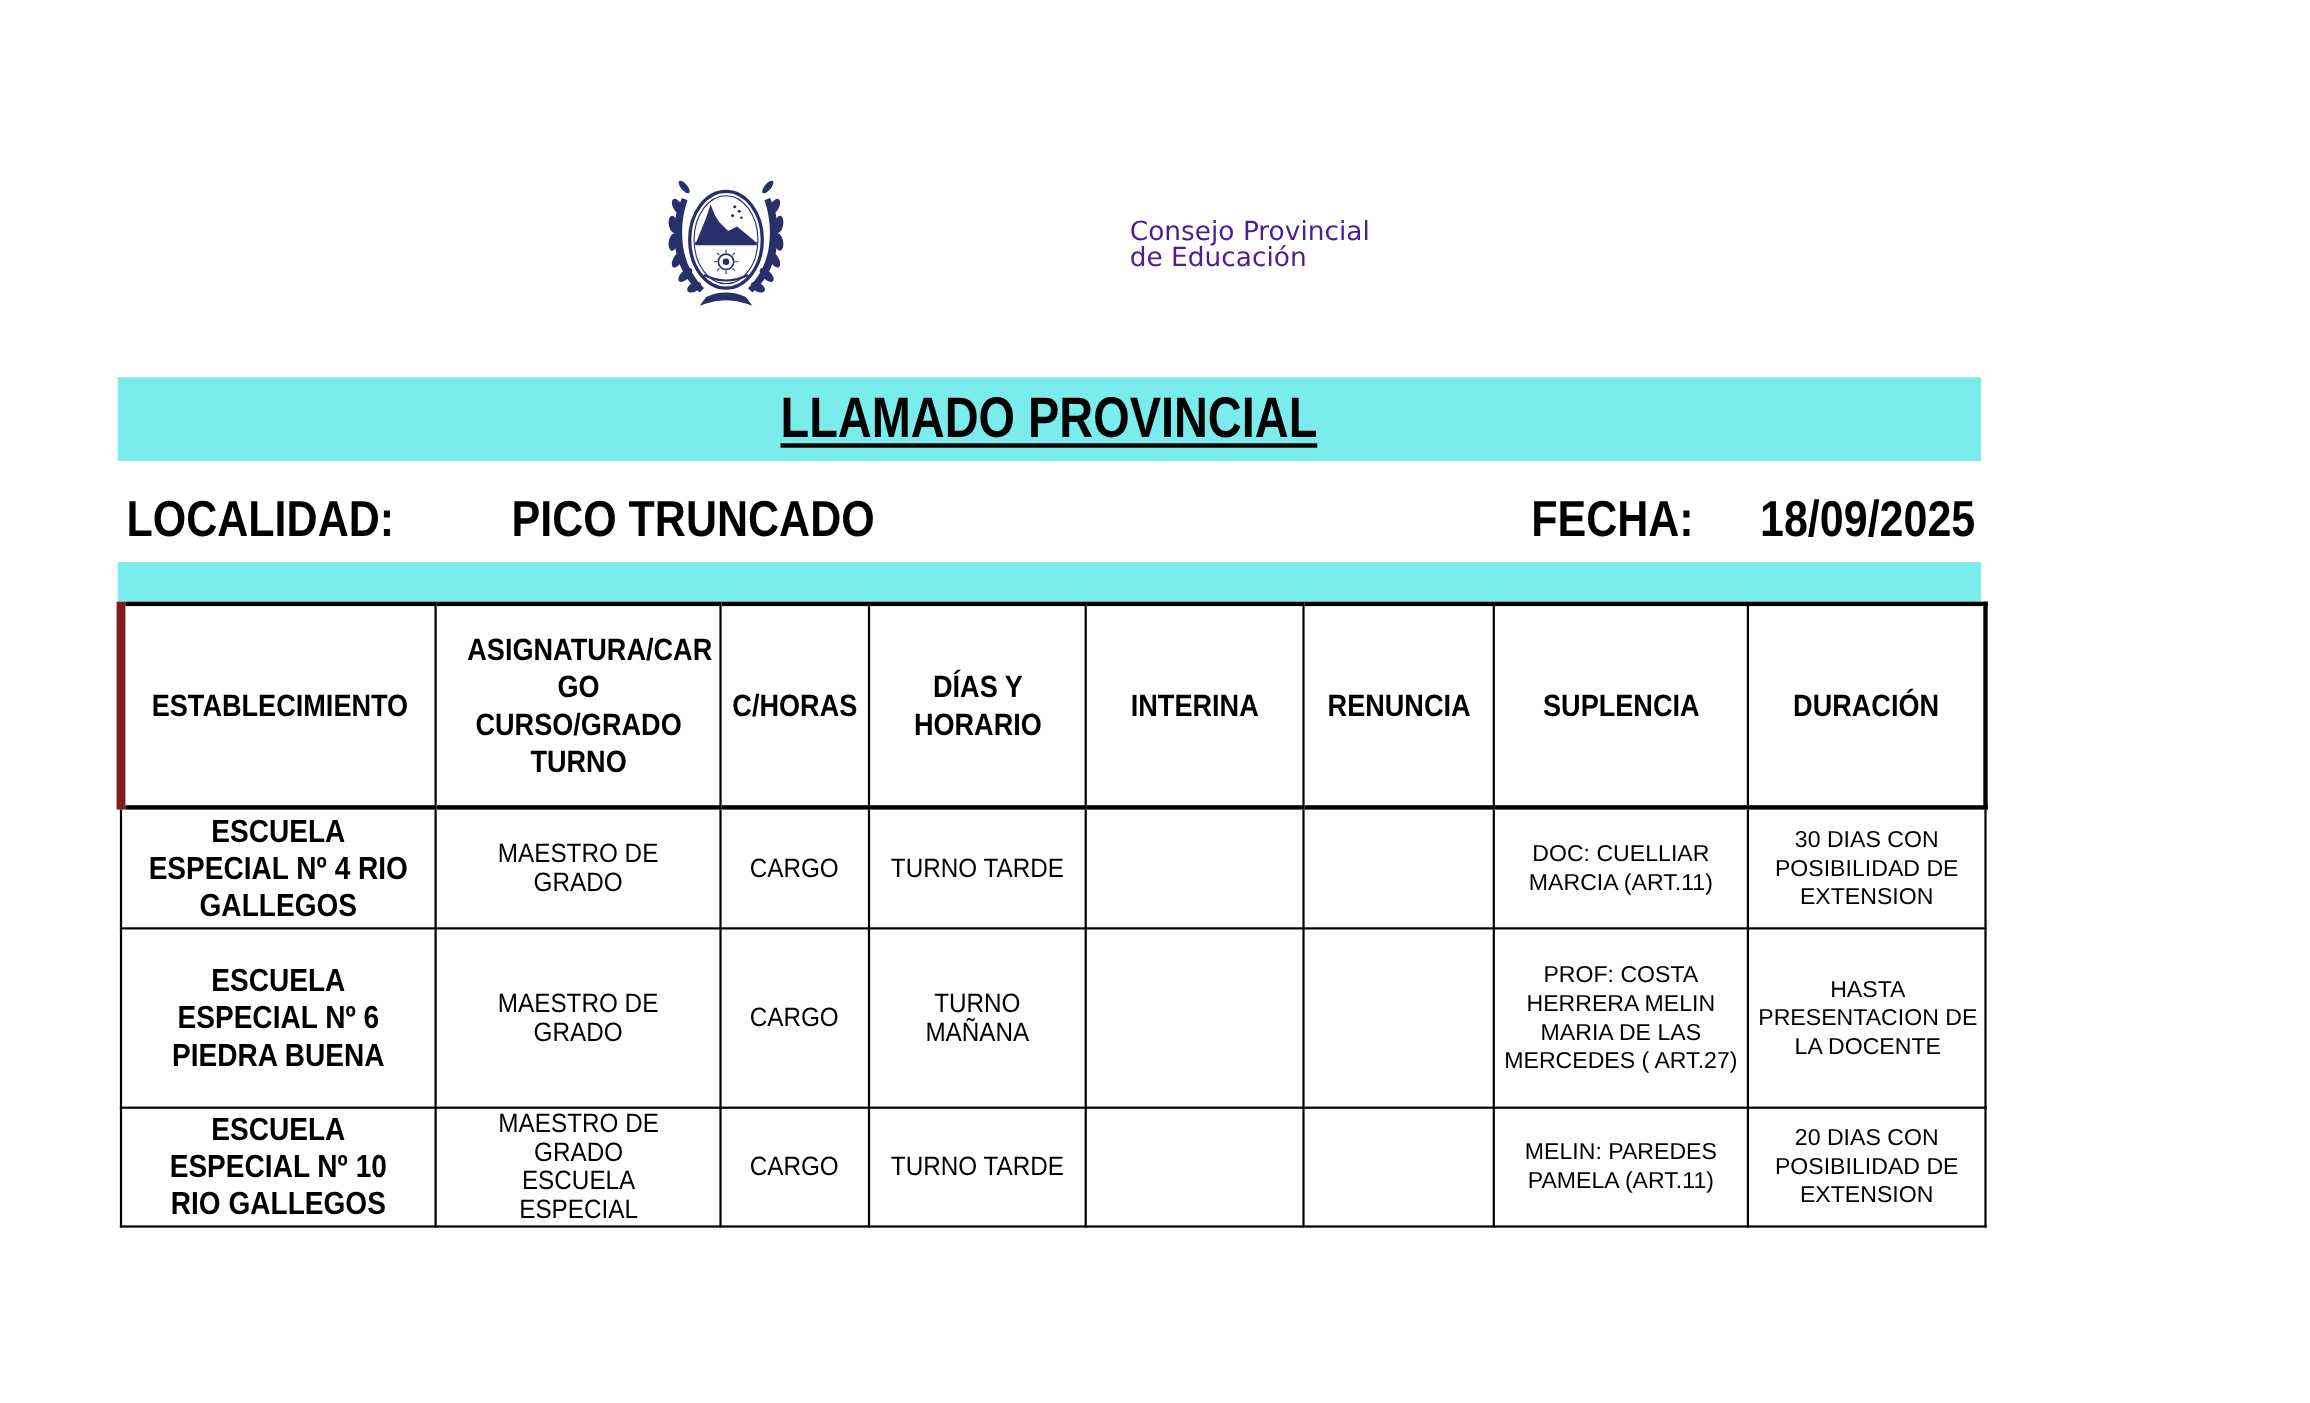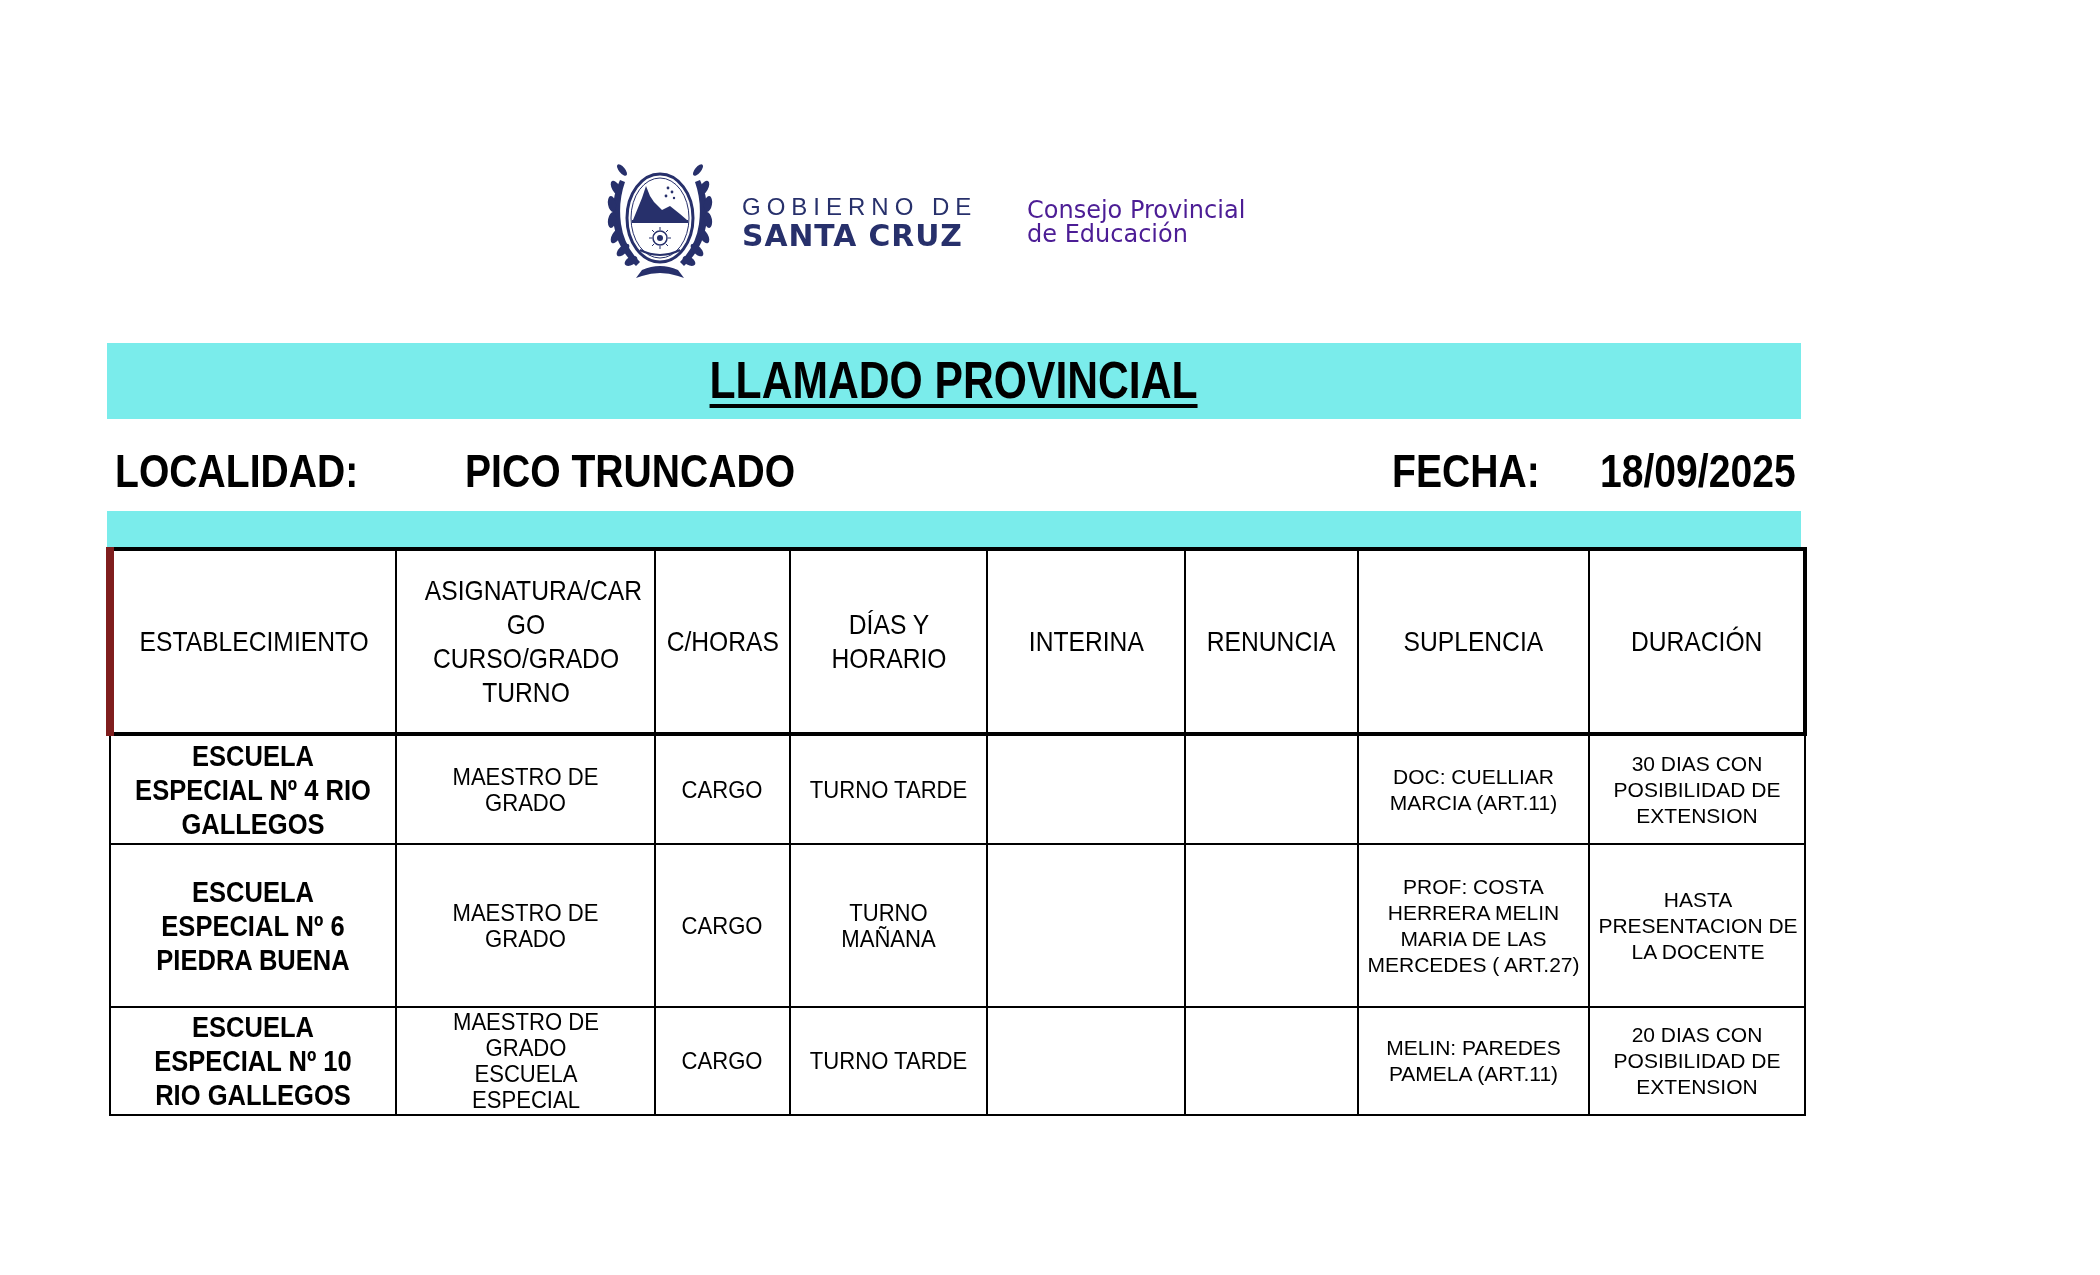--- a/index.html
+++ b/index.html
@@ -26,21 +26,21 @@
                 transform:scaleX(0.82); transform-origin:center; white-space:nowrap; }
 
   .meta { position:absolute; top:443px; font-weight:700; font-size:46px; line-height:56px; white-space:nowrap;
           transform:scaleX(0.85); transform-origin:left; }
 
   
   table.grid { position:absolute; left:106px; top:547px; border-collapse:collapse; table-layout:fixed;
                width:1695px; }
   table.grid td, table.grid th { border:2px solid #000; text-align:center; vertical-align:middle; padding:0 2px; overflow:hidden; }
   table.grid thead th { border-top:4px solid #000; border-bottom:4px solid #000; height:181px;
-                        font-size:28px; font-weight:400; line-height:34px; }
+                        font-size:28px; font-weight:700; line-height:34px; }
   table.grid thead th:first-child { border-left:8px solid #7f1d1d; }
   table.grid thead th:last-child { border-right:4px solid #000; }
   table.grid thead th span { display:inline-block; transform:scaleX(0.88); }
   td.est { font-weight:700; font-size:29px; line-height:34px; }
   td.est span { display:inline-block; transform:scaleX(0.88); white-space:pre-line; }
   td.cell { font-size:24px; line-height:26px; }
   td.cell span { display:inline-block; transform:scaleX(0.92); white-space:pre-line; }
   td.cell2 { font-size:21px; line-height:26px; white-space:pre-line; }
   tr.r1 td { height:107px; }
   tr.r2 td { height:161px; }
@@ -94,24 +94,20 @@
         <line x1="54" y1="88" x2="54" y2="91"></line>
       <line x1="43" y1="80" x2="46" y2="80"></line>
         <line x1="62" y1="80" x2="65" y2="80"></line>
       <line x1="46" y1="72" x2="48" y2="74"></line>
         <line x1="60" y1="86" x2="62" y2="88"></line>
       <line x1="62" y1="72" x2="60" y2="74"></line>
         <line x1="46" y1="88" x2="48" y2="86"></line>
     </g>
     <path d="M34 92 q20 10 40 0" fill="none" stroke="#27306b" stroke-width="2"></path>
   </svg>
-  <div class="gob">
-    <div class="gob-line1">GOBIERNO DE</div>
-    <div class="gob-line2">SANTA CRUZ</div>
-  </div>
   <div class="cpe">
     <div>Consejo Provincial</div>
     <div>de Educación</div>
   </div>
 </div>
 
 <div class="band band-title">
   <div class="title"><span>LLAMADO PROVINCIAL</span></div>
 </div>
 

